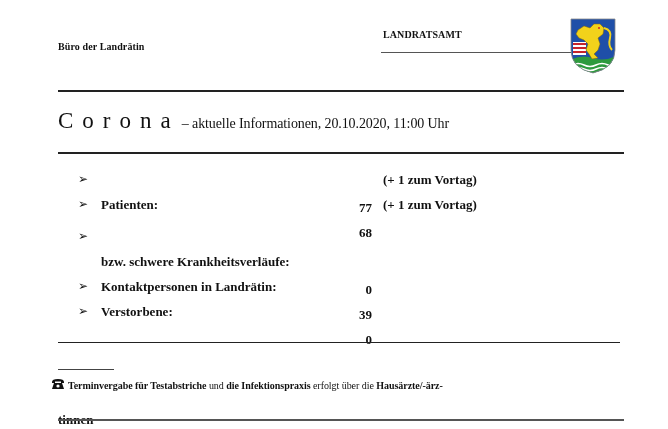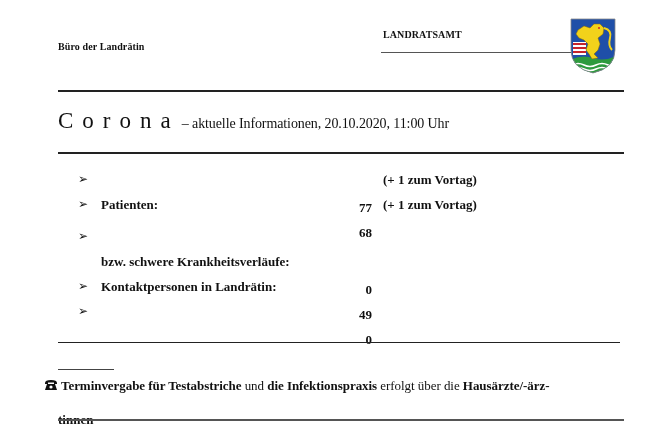--- a/index.html
+++ b/index.html
@@ -101,22 +101,22 @@
       text-align: right;
       margin-top: 28px;
     }
     .delta {
       position: absolute;
       left: 305px; top: 0;
     }
 
     
     .note {
-      left: 44px; top: 378px;
-      font-size: 13px;
+      left: 51px; top: 378px;
+      font-size: 10px;
       white-space: nowrap;
       letter-spacing: -0.05px;
     }
     .note b { font-weight: bold; }
     .note-cont {
       left: 58px; top: 412px;
       font-size: 13px; font-weight: bold;
     }
     .phone-icon {
       display: inline-block;
@@ -188,25 +188,26 @@
   <span class="bullet">➢</span>
 </div>
 <div class="abs stat-row" style="top:254px;">
   <span class="label">bzw. schwere Krankheitsverläufe:</span>
   <span class="value">0</span>
 </div>
 
 <div class="abs stat-row" style="top:279px;">
   <span class="bullet">➢</span>
   <span class="label">Kontaktpersonen in Landrätin:</span>
-  <span class="value">49</span>
+  <span class="value">39</span>
 </div>
 
 <div class="abs stat-row" style="top:304px;">
   <span class="bullet">➢</span>
+  <span class="label">Verstorbene:</span>
   <span class="value">0</span>
 </div>
 
 <div class="abs rule rule-bottom"></div>
 
 <div class="abs rule-footnote"></div>
 
 <div class="abs note">
   <span class="phone-icon">
     <svg width="14" height="12" viewBox="0 0 14 12">

